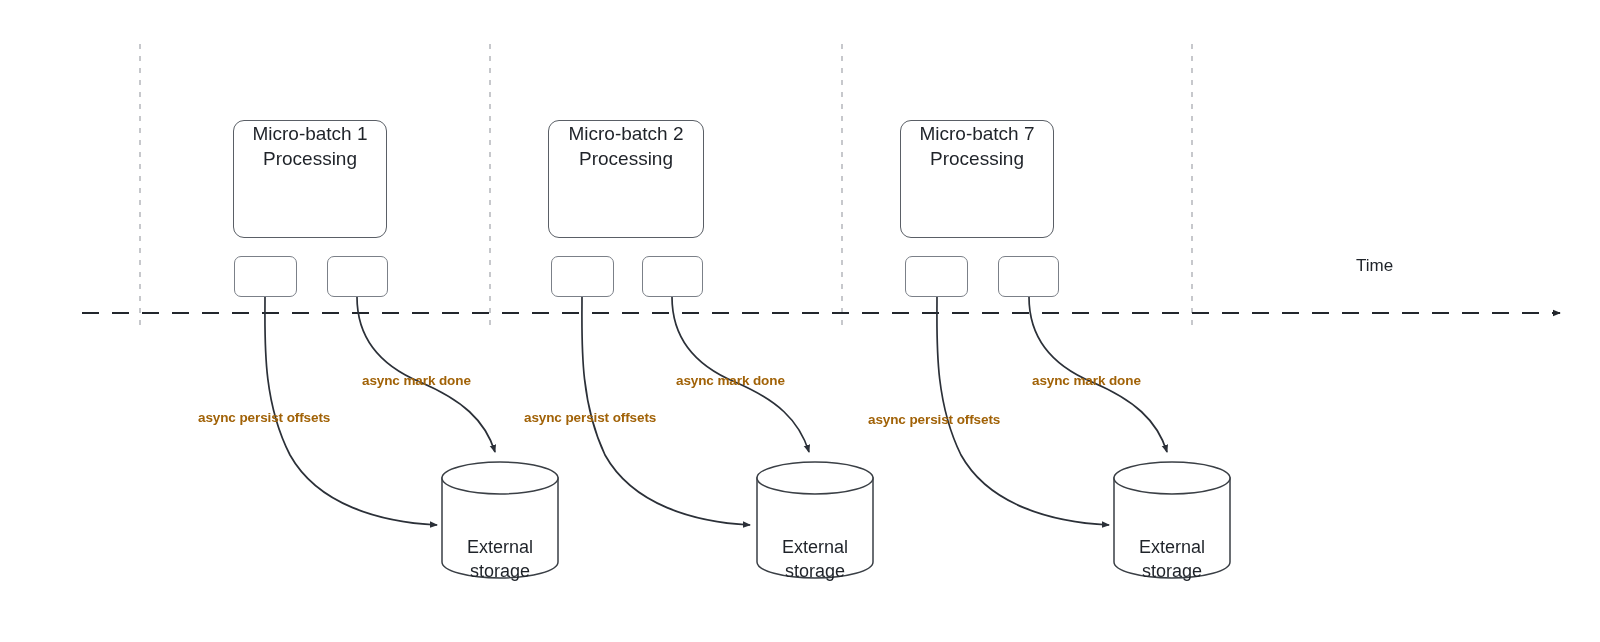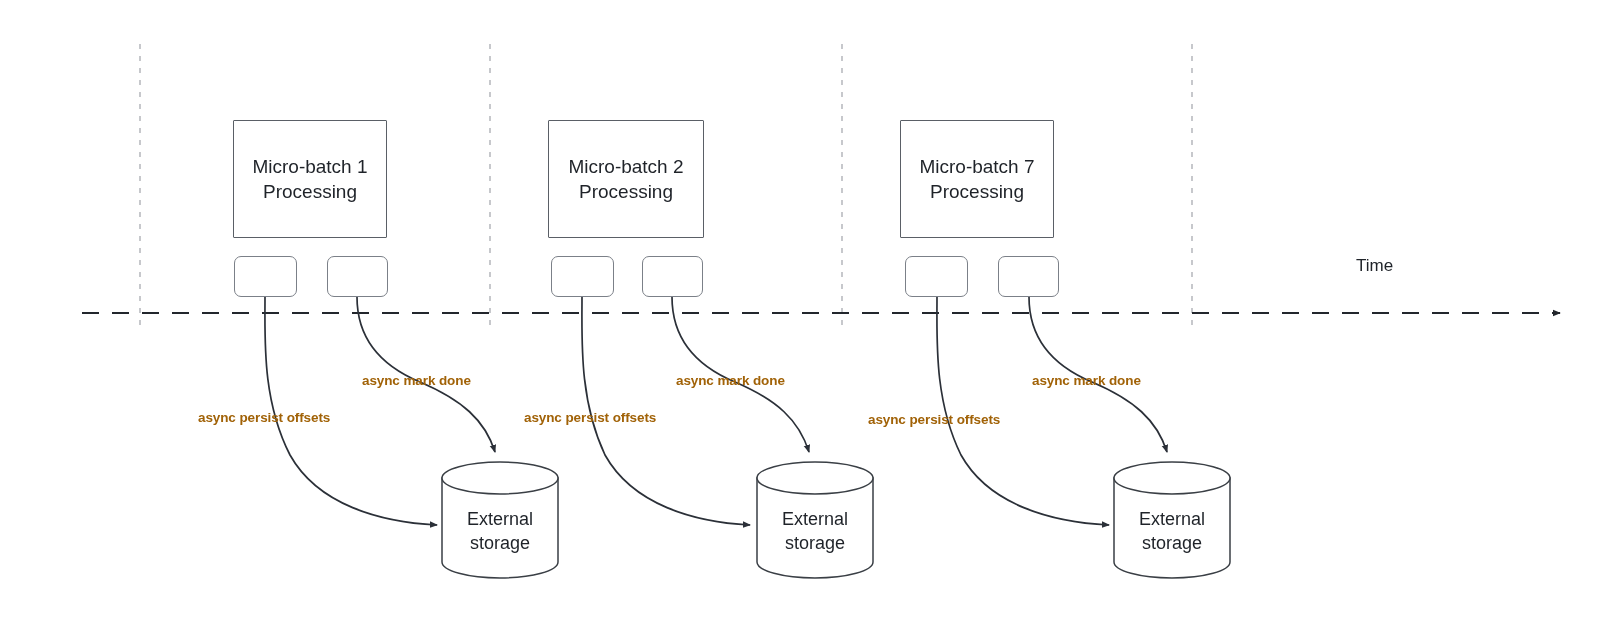--- a/index.html
+++ b/index.html
@@ -22,25 +22,24 @@
     position: absolute;
     left: 0;
     top: 0;
     width: 1600px;
     height: 642px;
   }
   .proc-box {
     position: absolute;
     box-sizing: border-box;
     border: 1px solid #5a5f66;
-    border-radius: 1px;
+    border-radius: 11px;
     background: #ffffff;
     display: flex;
     align-items: center;
-    justify-content: center;
     flex-direction: column;
     font-size: 19px;
     color: #1f2329;
     line-height: 1.32;
     text-align: center;
   }
   .mini-box {
     position: absolute;
     box-sizing: border-box;
     border: 1px solid #7b8088;
@@ -61,20 +60,21 @@
     color: #1f2329;
     white-space: nowrap;
   }
   .cyl-label {
     position: absolute;
     font-size: 18px;
     color: #1f2329;
     text-align: center;
     line-height: 1.33;
     white-space: nowrap;
+    margin-top: 28px;
   }
   .cyl-line { display: block; }
 </style>
 </head>
 <body>
 
 <div id="canvas">
 
   <svg class="layer" viewBox="0 0 1600 642">
     <defs>

